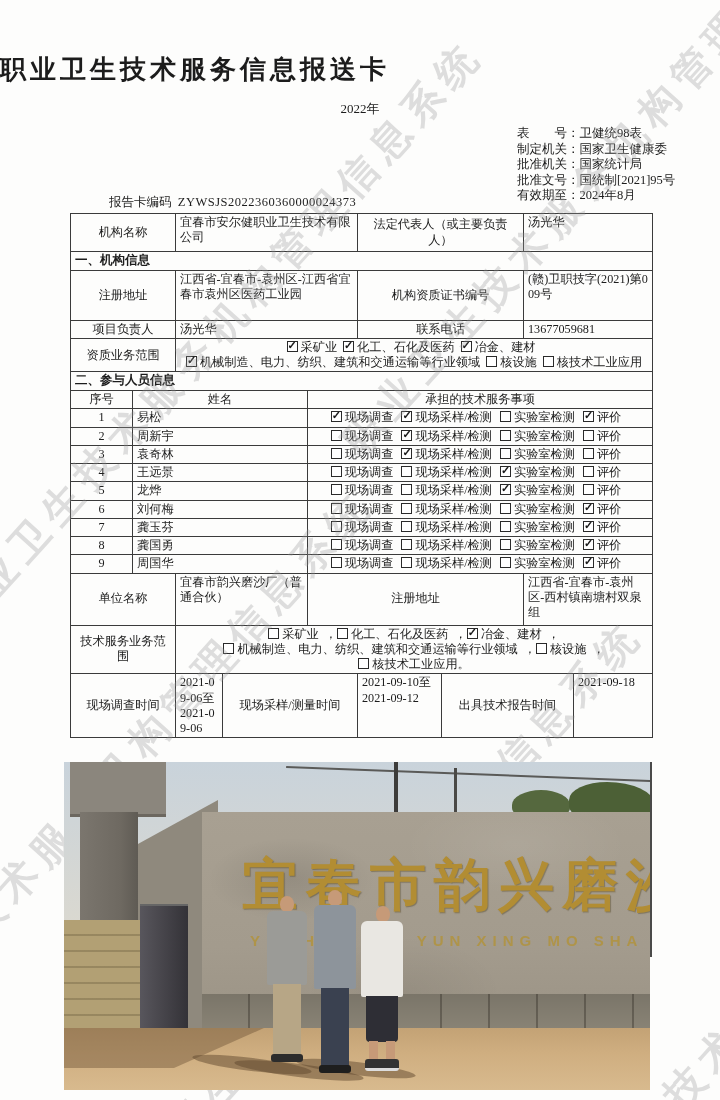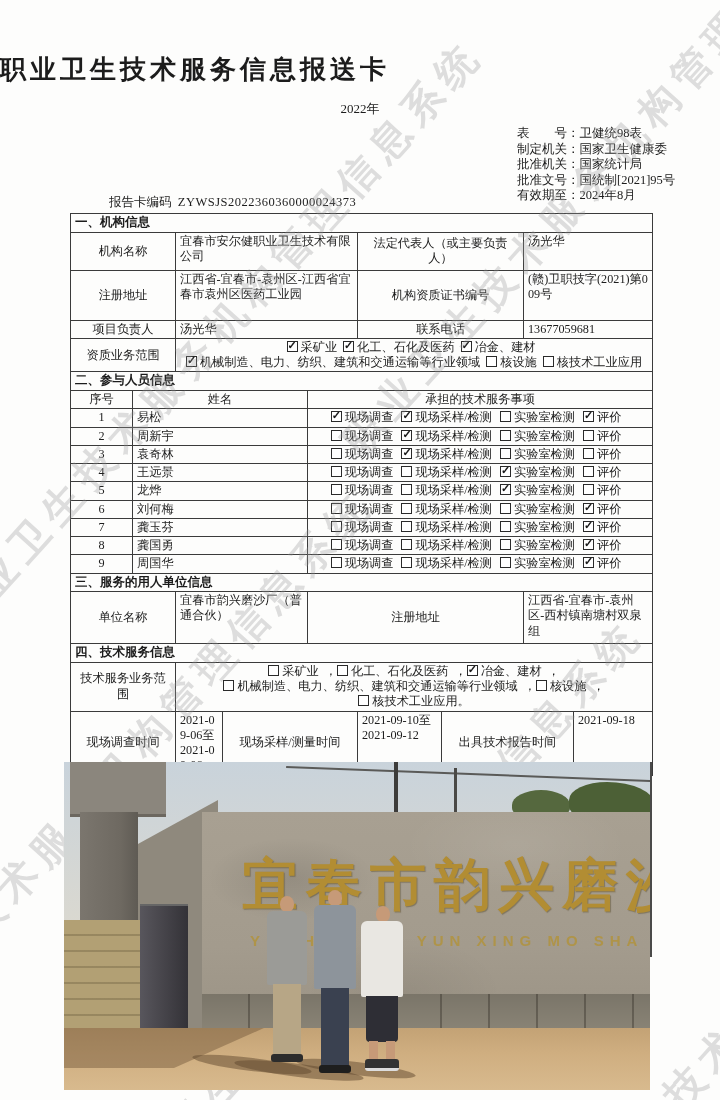--- a/index.html
+++ b/index.html
@@ -142,29 +142,29 @@
           <col style="width:47px">
         <col style="width:85px">
           <col style="width:50px">
           <col style="width:84px">
         <col style="width:82px">
           <col style="width:50px">
           <col style="width:79px">
       </colgroup>
 
       <tbody>
-          <tr>
-            <td class="sec" colspan="9">一、机构信息</td>
-          </tr>
-      <tr style="height:38px">
+          <tr style="height:38px">
         <td class="lab" colspan="2">机构名称</td>
         <td class="val" colspan="3">宜春市安尔健职业卫生技术有限公司</td>
         <td class="lab" colspan="2">法定代表人（或主要负责人）</td>
         <td class="val" colspan="2">汤光华</td>
       </tr>
+      <tr>
+            <td class="sec" colspan="9">一、机构信息</td>
+          </tr>
       <tr style="height:50px">
         <td class="lab" colspan="2">注册地址</td>
         <td class="val" colspan="3">江西省-宜春市-袁州区-江西省宜春市袁州区医药工业园</td>
         <td class="lab" colspan="2">机构资质证书编号</td>
         <td class="val" colspan="2">(赣)卫职技字(2021)第009号</td>
       </tr>
       <tr style="height:17px">
         <td class="lab" colspan="2">项目负责人</td>
         <td class="val" colspan="3">汤光华</td>
         <td class="lab" colspan="2">联系电话</td>
@@ -226,33 +226,27 @@
             <td class="svc valm" colspan="5"><span class="cbi"><span class="cb"></span><span>现场调查</span></span><span class="cbi"><span class="cb"></span><span>现场采样/检测</span></span><span class="cbi"><span class="cb"></span><span>实验室检测</span></span><span class="cbi"><span class="cb on"></span><span>评价</span></span></td>
           </tr>
           <tr style="height: 15px;">
             <td class="num">9</td>
             <td class="name" colspan="3">周国华</td>
             <td class="svc valm" colspan="5"><span class="cbi"><span class="cb"></span><span>现场调查</span></span><span class="cbi"><span class="cb"></span><span>现场采样/检测</span></span><span class="cbi"><span class="cb"></span><span>实验室检测</span></span><span class="cbi"><span class="cb on"></span><span>评价</span></span></td>
           </tr>
         </tbody>
 
       <tbody>
-          <tr>
-            <td class="sec" colspan="9">三、服务的用人单位信息</td>
-          </tr>
       <tr style="height:52px">
         <td class="lab" colspan="2">单位名称</td>
         <td class="val" colspan="2">宜春市韵兴磨沙厂（普通合伙）</td>
         <td class="lab" colspan="3">注册地址</td>
         <td class="val" colspan="2">江西省-宜春市-袁州区-西村镇南塘村双泉组</td>
       </tr>
 
-      <tr>
-            <td class="sec" colspan="9">四、技术服务信息</td>
-          </tr>
       <tr style="height:35px">
         <td class="lab" colspan="2">技术服务业务范围</td>
         <td class="valm" colspan="7"><span class="cbi"><span class="cb"></span><span>采矿业</span></span>，<span class="cbi"><span class="cb"></span><span>化工、石化及医药</span></span>，<span class="cbi"><span class="cb on"></span><span>冶金、建材</span></span>，<span class="cbi"><span class="cb"></span><span>机械制造、电力、纺织、建筑和交通运输等行业领域</span></span>，<span class="cbi"><span class="cb"></span><span>核设施</span></span>，<span class="cbi"><span class="cb"></span><span>核技术工业应用</span></span>。</td>
       </tr>
       <tr style="height:32px">
         <td class="lab" colspan="2">现场调查时间</td>
         <td class="val">2021-09-06至2021-09-06</td>
         <td class="lab" colspan="2">现场采样/测量时间</td>
         <td class="val">2021-09-10至2021-09-12</td>
         <td class="lab" colspan="2">出具技术报告时间</td>

